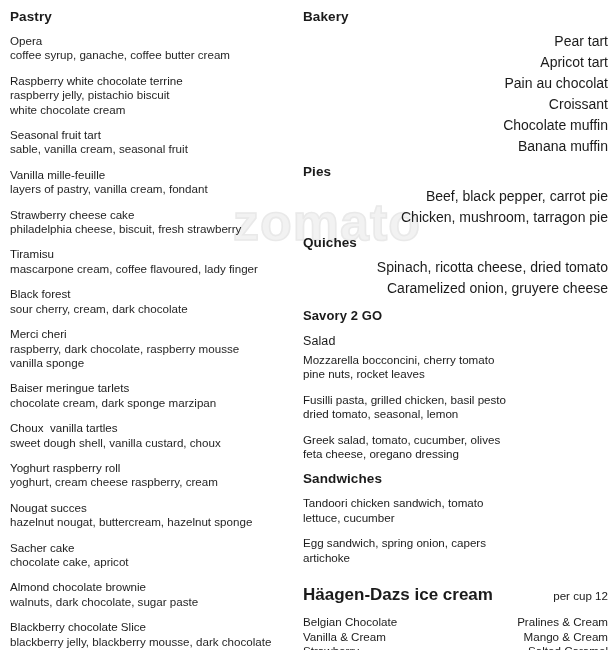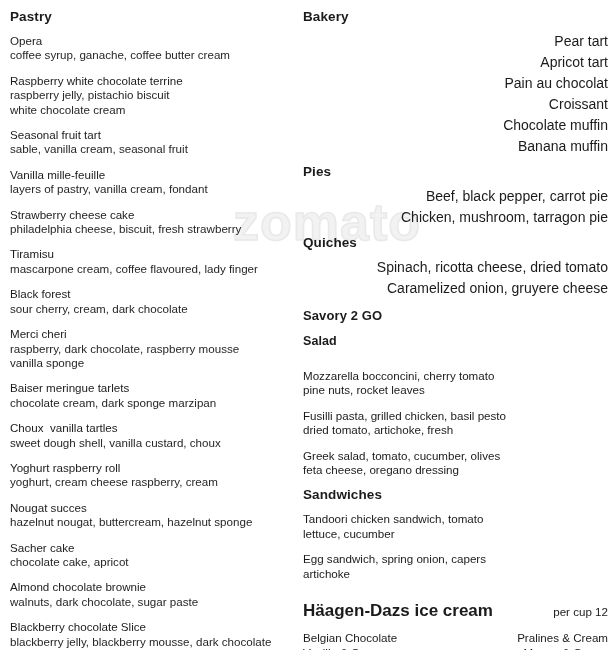--- a/index.html
+++ b/index.html
@@ -58,22 +58,22 @@
     font-weight: 700;
     line-height: 16px;
     margin: 0 0 9px 0;
     letter-spacing: .1px;
   }
   .sec-title.big {
     font-size: 13px;
   }
   .sec-title.sub {
     font-size: 12.5px;
-    font-weight: 700;
-    margin-bottom: 20px;
+    font-weight: 400;
+    margin-bottom: 4px;
   }
   .gap-pies    { height: 11px; }
   .gap-quiche  { height: 11px; }
   .gap-savory  { height: 13px; }
   .gap-sand    { height: 10px; }
   .gap-hd      { height: 20px; }
 
   
   .entry {
     margin: 0 0 11px 0;
@@ -252,21 +252,21 @@
     <div class="sec-title big">Savory 2 GO</div>
 
     <div class="sec-title sub">Salad</div>
     <div>
       <div class="blk">
         <div class="ln">Mozzarella bocconcini, cherry tomato</div>
         <div class="ln">pine nuts, rocket leaves</div>
       </div>
       <div class="blk">
         <div class="ln">Fusilli pasta, grilled chicken, basil pesto</div>
-        <div class="ln">dried tomato, artichoke, fresh</div>
+        <div class="ln">dried tomato, seasonal, lemon</div>
       </div>
       <div class="blk">
         <div class="ln">Greek salad, tomato, cucumber, olives</div>
         <div class="ln">feta cheese, oregano dressing</div>
       </div>
     </div>
 
     <div class="gap-sand"></div>
     <div class="sec-title">Sandwiches</div>
     <div>

